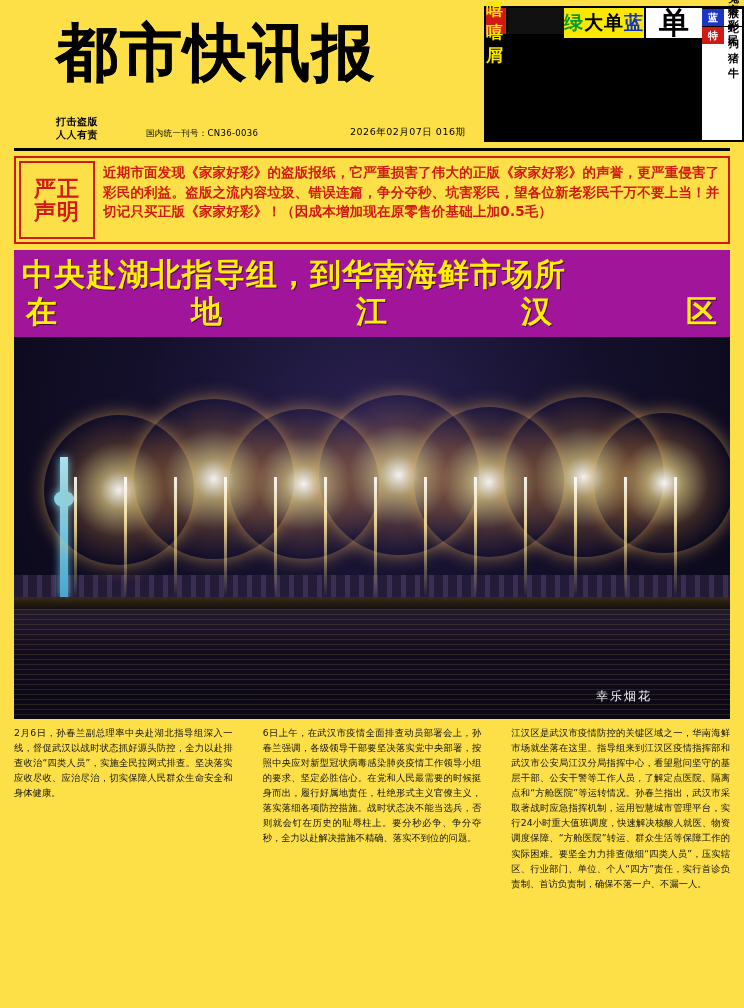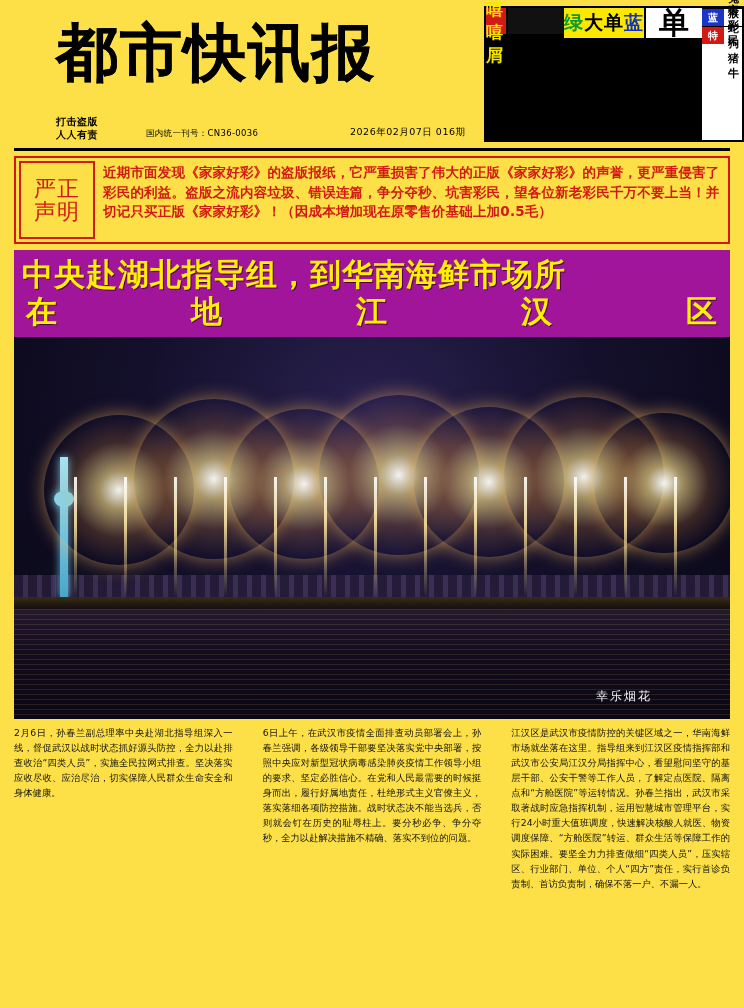--- a/index.html
+++ b/index.html
@@ -212,21 +212,21 @@
     align-items: stretch;
     height: 88px;
     box-sizing: border-box;
   }
   .statement-badge {
     width: 72px;
     flex: none;
     border: 2px solid #d11a13;
     color: #d11a13;
     font-size: 22px;
-    font-weight: normal;
+    font-weight: bold;
     display: flex;
     flex-direction: column;
     align-items: center;
     justify-content: center;
     line-height: 1.05;
     letter-spacing: 1px;
   }
   .statement-text {
     flex: 1;
     padding: 2px 4px 2px 8px;

